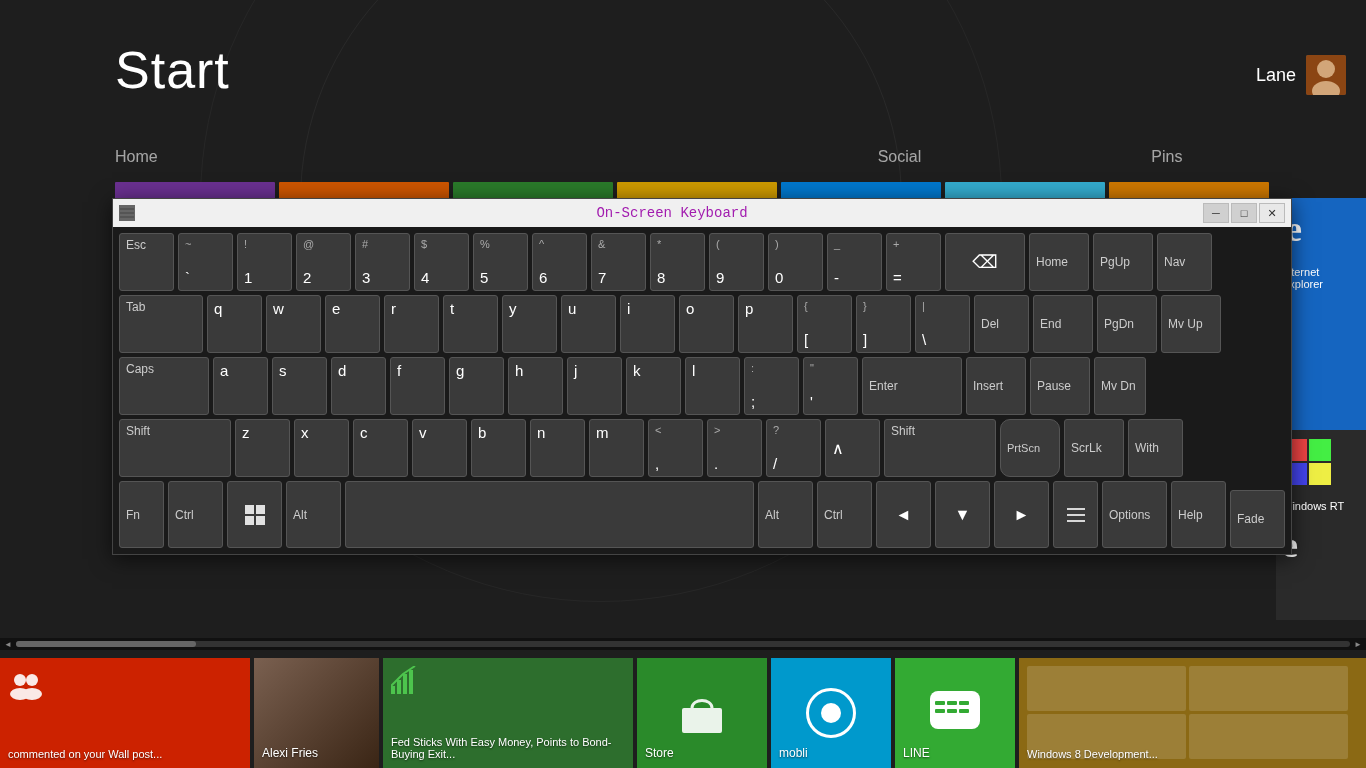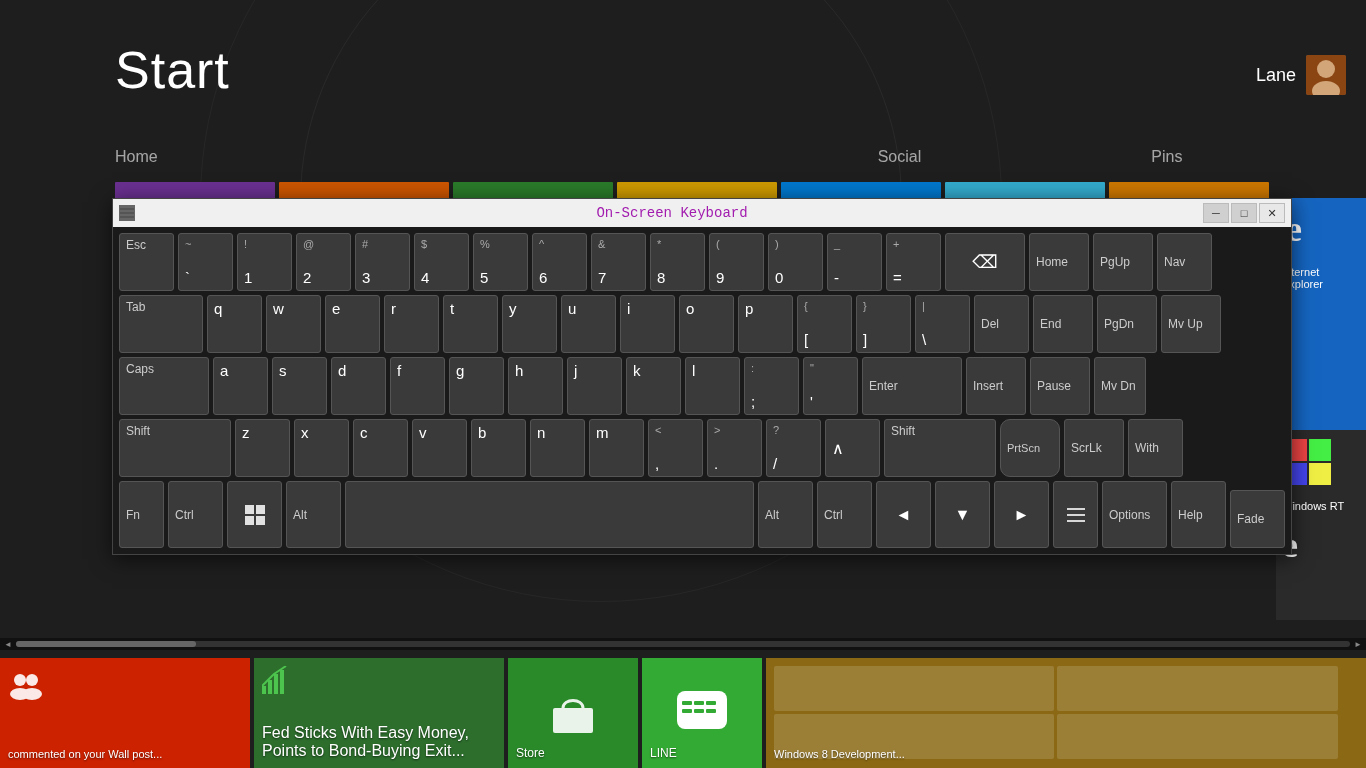--- a/index.html
+++ b/index.html
@@ -684,44 +684,58 @@
       <svg width="36" height="36" viewBox="0 0 36 36" fill="white" opacity="0.9">
         <circle cx="12" cy="14" r="6"></circle>
         <circle cx="24" cy="14" r="6"></circle>
         <ellipse cx="12" cy="28" rx="10" ry="6"></ellipse>
         <ellipse cx="24" cy="28" rx="10" ry="6"></ellipse>
       </svg>
     </div>
     <span class="tile-label" style="font-size:11px;">commented on your Wall post...</span>
   </div>
 
+  <div class="app-tile" style="background:#4a3525; width:125px;">
+    <div style="position:absolute; inset:0; overflow:hidden;">
+      <div style="width:100%;height:100%;background:linear-gradient(135deg,#7a6050,#3a2515);"></div>
+    </div>
+    <span class="tile-label">Alexi Fries</span>
+  </div>
 
   <div class="app-tile" style="background:#2d6e2d; width:250px;">
     <div style="position:absolute; top:8px; left:8px;">
       <svg width="28" height="28" viewBox="0 0 28 28" fill="#4dc44d">
         <rect x="0" y="20" width="4" height="8"></rect>
         <rect x="6" y="14" width="4" height="14"></rect>
         <rect x="12" y="8" width="4" height="20"></rect>
         <rect x="18" y="4" width="4" height="24"></rect>
         <polyline points="0,20 6,14 12,8 18,4 24,0" stroke="#4dc44d" stroke-width="2" fill="none"></polyline>
       </svg>
     </div>
-    <span class="tile-label" style="font-size:16px;">Fed Sticks With Easy Money, Points to Bond-Buying Exit...</span>
+    <span class="tile-label" style="font-size:11px;">Fed Sticks With Easy Money, Points to Bond-Buying Exit...</span>
   </div>
 
   <div class="app-tile" style="background:#2a8a2a; width:130px;">
     <div style="position:absolute; inset:0; display:flex; align-items:center; justify-content:center;">
       <svg width="50" height="50" viewBox="0 0 50 50" fill="white" opacity="0.9">
         <rect x="5" y="20" width="40" height="25" rx="2"></rect>
         <path d="M15 20 C15 10 35 10 35 20" stroke="white" stroke-width="3" fill="none"></path>
       </svg>
     </div>
     <span class="tile-label">Store</span>
   </div>
 
+  <div class="app-tile" style="background:#0099cc; width:120px;">
+    <div style="position:absolute; inset:0; display:flex; align-items:center; justify-content:center;">
+      <div style="width:50px; height:50px; border-radius:50%; border: 3px solid white; display:flex; align-items:center; justify-content:center;">
+        <div style="width:20px; height:20px; border-radius:50%; background:white;"></div>
+      </div>
+    </div>
+    <span class="tile-label">mobli</span>
+  </div>
 
   <div class="app-tile" style="background:#33aa33; width:120px;">
     <div style="position:absolute; inset:0; display:flex; align-items:center; justify-content:center;">
       <svg width="60" height="55" viewBox="0 0 60 55">
         <rect x="5" y="5" width="50" height="38" rx="8" fill="white"></rect>
         <rect x="10" y="15" width="10" height="4" rx="1" fill="#33aa33"></rect>
         <rect x="10" y="23" width="10" height="4" rx="1" fill="#33aa33"></rect>
         <rect x="22" y="15" width="10" height="4" rx="1" fill="#33aa33"></rect>
         <rect x="22" y="23" width="10" height="4" rx="1" fill="#33aa33"></rect>
         <rect x="34" y="15" width="10" height="4" rx="1" fill="#33aa33"></rect>

